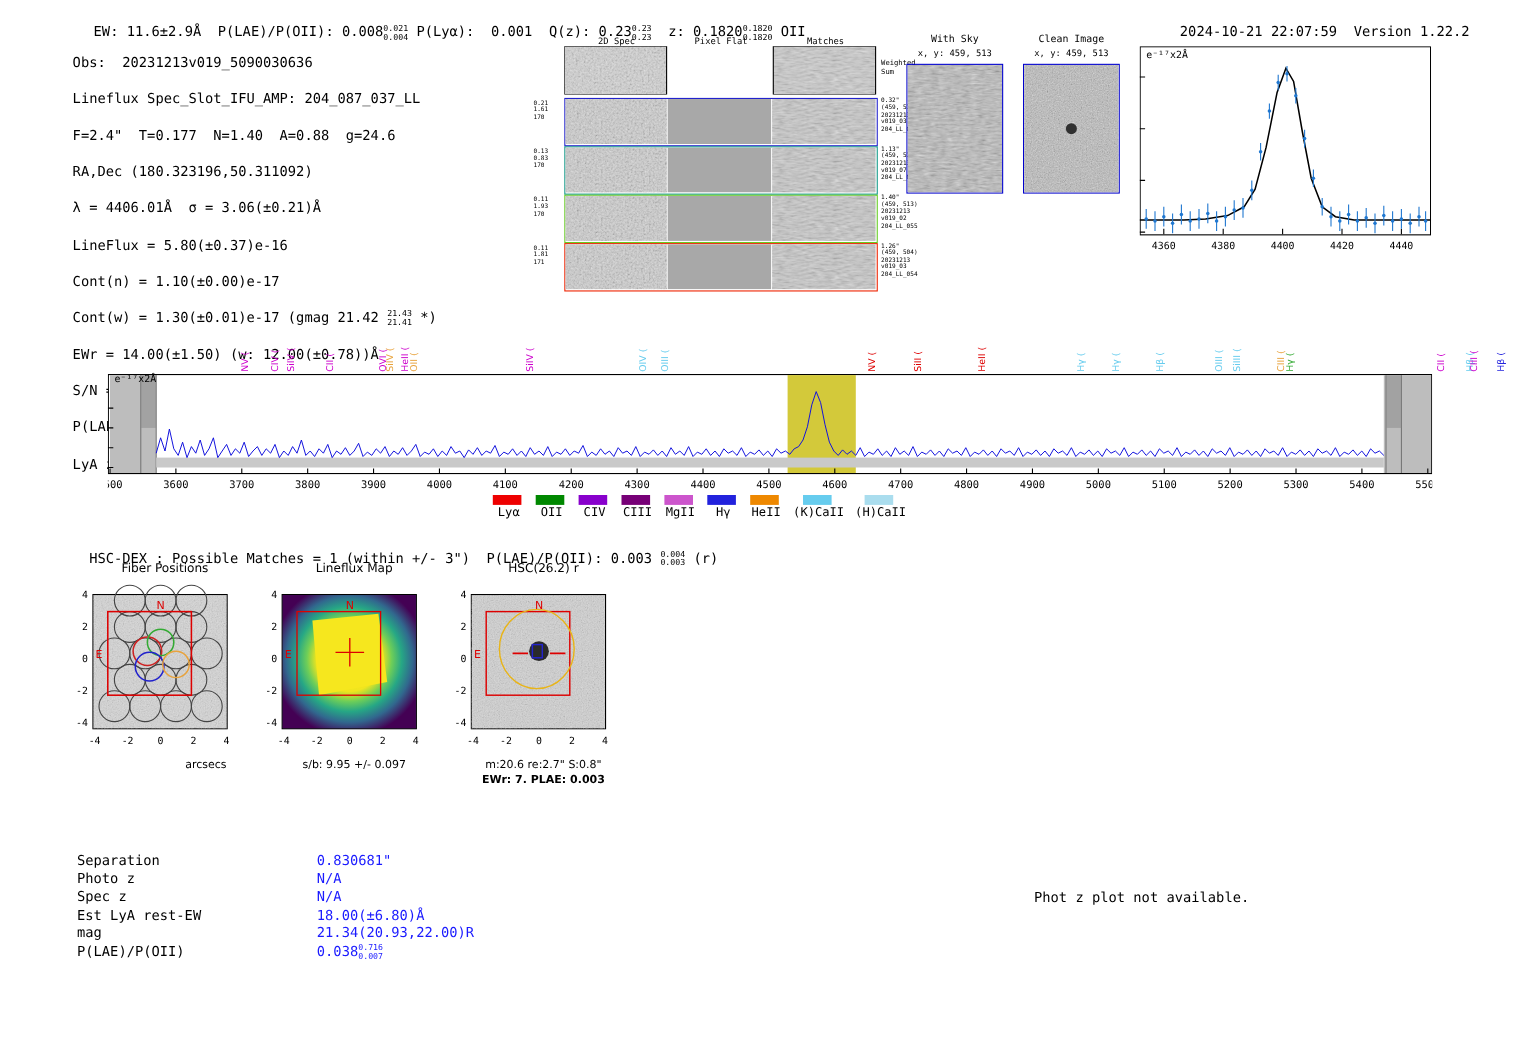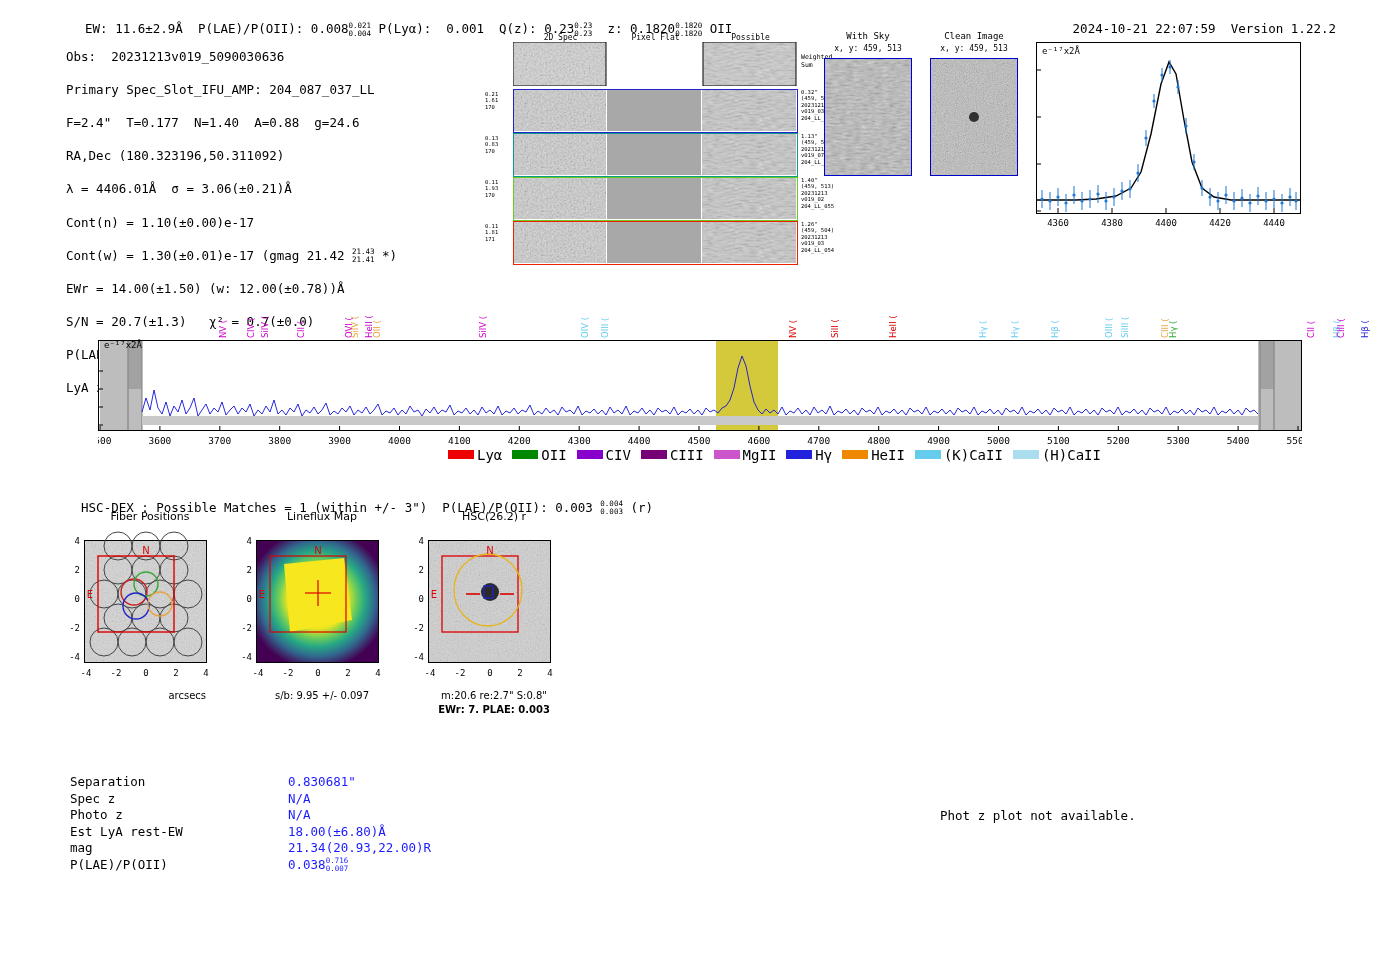--- a/index.html
+++ b/index.html
@@ -5,53 +5,54 @@
   html,body{margin:0;padding:0;background:#ffffff;}
   body{width:1400px;height:953px;position:relative;font-family:"DejaVu Sans Mono","Liberation Mono",monospace;color:#000;}
   .abs{position:absolute;}
   .hdr{font-size:12.5px;letter-spacing:0px;white-space:pre;}
   .supsub{display:inline-block;font-size:7.5px;line-height:8px;vertical-align:middle;text-align:left;}
   .info{font-size:12.5px;line-height:16.6px;white-space:pre;}
   .panel-label{font-size:8px;text-align:center;}
   .blueborder{border:1.5px solid #0000cc;box-sizing:border-box;}
   .tinytxt{font-size:5.5px;line-height:6.4px;color:#000;white-space:pre;}
   svg{display:block;}
-  .legend-item{display:inline-flex;align-items:center;margin-right:10px;font-size:14px;}
+  .legend-item{display:inline-flex;align-items:center;margin-right:10px;font-size:11px;flex-direction:column;}
   .legend-sw{width:26px;height:9px;display:inline-block;margin-right:3px;}
   .kv{font-size:12.5px;line-height:16.6px;white-space:pre;}
   .kvval{color:#1a1aff;}
 </style>
 </head>
 <body>
 
 <div class="abs hdr" style="left:70px;top:6px;">
   <span>EW: 11.6±2.9Å</span><span>&nbsp;&nbsp;</span><span>P(LAE)/P(OII): 0.008</span><span class="supsub"><span>0.021</span><br><span>0.004</span></span><span>&nbsp;</span><span>P(Lyα):  0.001</span><span>&nbsp;&nbsp;</span><span>Q(z): 0.23</span><span class="supsub"><span>0.23</span><br><span>0.23</span></span><span>&nbsp;&nbsp;</span><span>z: 0.1820</span><span class="supsub"><span>0.1820</span><br><span>0.1820</span></span><span>&nbsp;</span><span>OII</span>
 </div>
 <div class="abs hdr" style="right:64px;top:6px;">
   <span>2024-10-21 22:07:59</span>&nbsp;&nbsp;<span>Version 1.22.2</span>
 </div>
 
 <div class="abs info" style="left:66px;top:32px;">
 <div>Obs:  20231213v019_5090030636</div>
-<div>Primary Spec_Slot_IFU_AMP: 204_087_037_LL</div>
+<div>Lineflux Spec_Slot_IFU_AMP: 204_087_037_LL</div>
 <div>F=2.4"  T=0.177  N=1.40  A=0.88  g=24.6</div>
 <div>RA,Dec (180.323196,50.311092)</div>
 <div>λ = 4406.01Å  σ = 3.06(±0.21)Å</div>
+<div>LineFlux = 5.80(±0.37)e-16</div>
 <div>Cont(n) = 1.10(±0.00)e-17</div>
 <div><span>Cont(w) = 1.30(±0.01)e-17 (gmag 21.42 </span><span class="supsub"><span>21.43</span><br><span>21.41</span></span><span> *)</span></div>
 <div>EWr = 14.00(±1.50) (w: 12.00(±0.78))Å</div>
 <div>S/N = 20.7(±1.3)   χ² = 0.7(±0.0)</div>
 <div><span>P(LAE)/P(OII): 0.019 </span><span class="supsub"><span>0.028</span><br><span>0.013</span></span></div>
 <div>LyA z = 2.6243   OII z = 0.1819</div>
 </div>
 
 <div class="abs" style="left:485px;top:33px;width:355px;height:215px;margin-left:28px;">
   <div class="abs panel-label" style="left:0px;top:0px;width:95px;">2D Spec</div>
   <div class="abs panel-label" style="left:95px;top:0px;width:95px;">Pixel Flat</div>
-  <div class="abs panel-label" style="left:190px;top:0px;width:95px;">Possible</div>
+  <div class="abs panel-label" style="left:190px;top:0px;width:95px;">Matches</div>
   <div class="abs tinytxt" style="left:288px;top:20px;font-size:6.5px;line-height:8px;">Weighted
 Sum</div>
 
   <svg class="abs" style="left:0px;top:9px;" width="285" height="44">
     <defs>
       <filter id="gr1" x="0" y="0" width="100%" height="100%">
         <feTurbulence type="fractalNoise" baseFrequency="0.55" numOctaves="3" seed="7"></feTurbulence>
         <feColorMatrix type="saturate" values="0"></feColorMatrix>
         <feComponentTransfer>
             <feFuncA type="linear" slope="1"></feFuncA>
@@ -543,20 +544,20 @@
         <text x="116" y="148">2</text>
         <text x="146" y="148">4</text>
     </g>
   </svg>
   <div class="abs" style="left:-5px;top:180px;width:190px;text-align:center;font-size:10px;font-family:'DejaVu Sans',sans-serif;">m:20.6  re:2.7"  S:0.8"</div>
   <div class="abs" style="left:-5px;top:194px;width:190px;text-align:center;font-size:10px;font-family:'DejaVu Sans',sans-serif;font-weight:bold;">EWr: 7. PLAE: 0.003</div>
 </div>
 
 <div class="abs" id="matchtable" style="left:70px;top:774px;">
     <div class="kv"><span style="display: inline-block; width: 218px;">Separation</span><span class="kvval">0.830681"</span></div>
+    <div class="kv"><span style="display: inline-block; width: 218px;">Photo z</span><span class="kvval">N/A</span></div>
     <div class="kv"><span style="display: inline-block; width: 218px;">Spec z</span><span class="kvval">N/A</span></div>
-    <div class="kv"><span style="display: inline-block; width: 218px;">Photo z</span><span class="kvval">N/A</span></div>
     <div class="kv"><span style="display: inline-block; width: 218px;">Est LyA rest-EW</span><span class="kvval">18.00(±6.80)Å</span></div>
     <div class="kv"><span style="display: inline-block; width: 218px;">mag</span><span class="kvval">21.34(20.93,22.00)R</span></div>
     <div class="kv"><span style="display: inline-block; width: 218px;">P(LAE)/P(OII)</span><span class="kvval">0.038</span><span class="supsub kvval"><span>0.716</span><br><span>0.007</span></span></div>
   </div>
 
 <div class="abs info" style="left:940px;top:808px;">Phot z plot not available.</div>
 
 </body></html>

